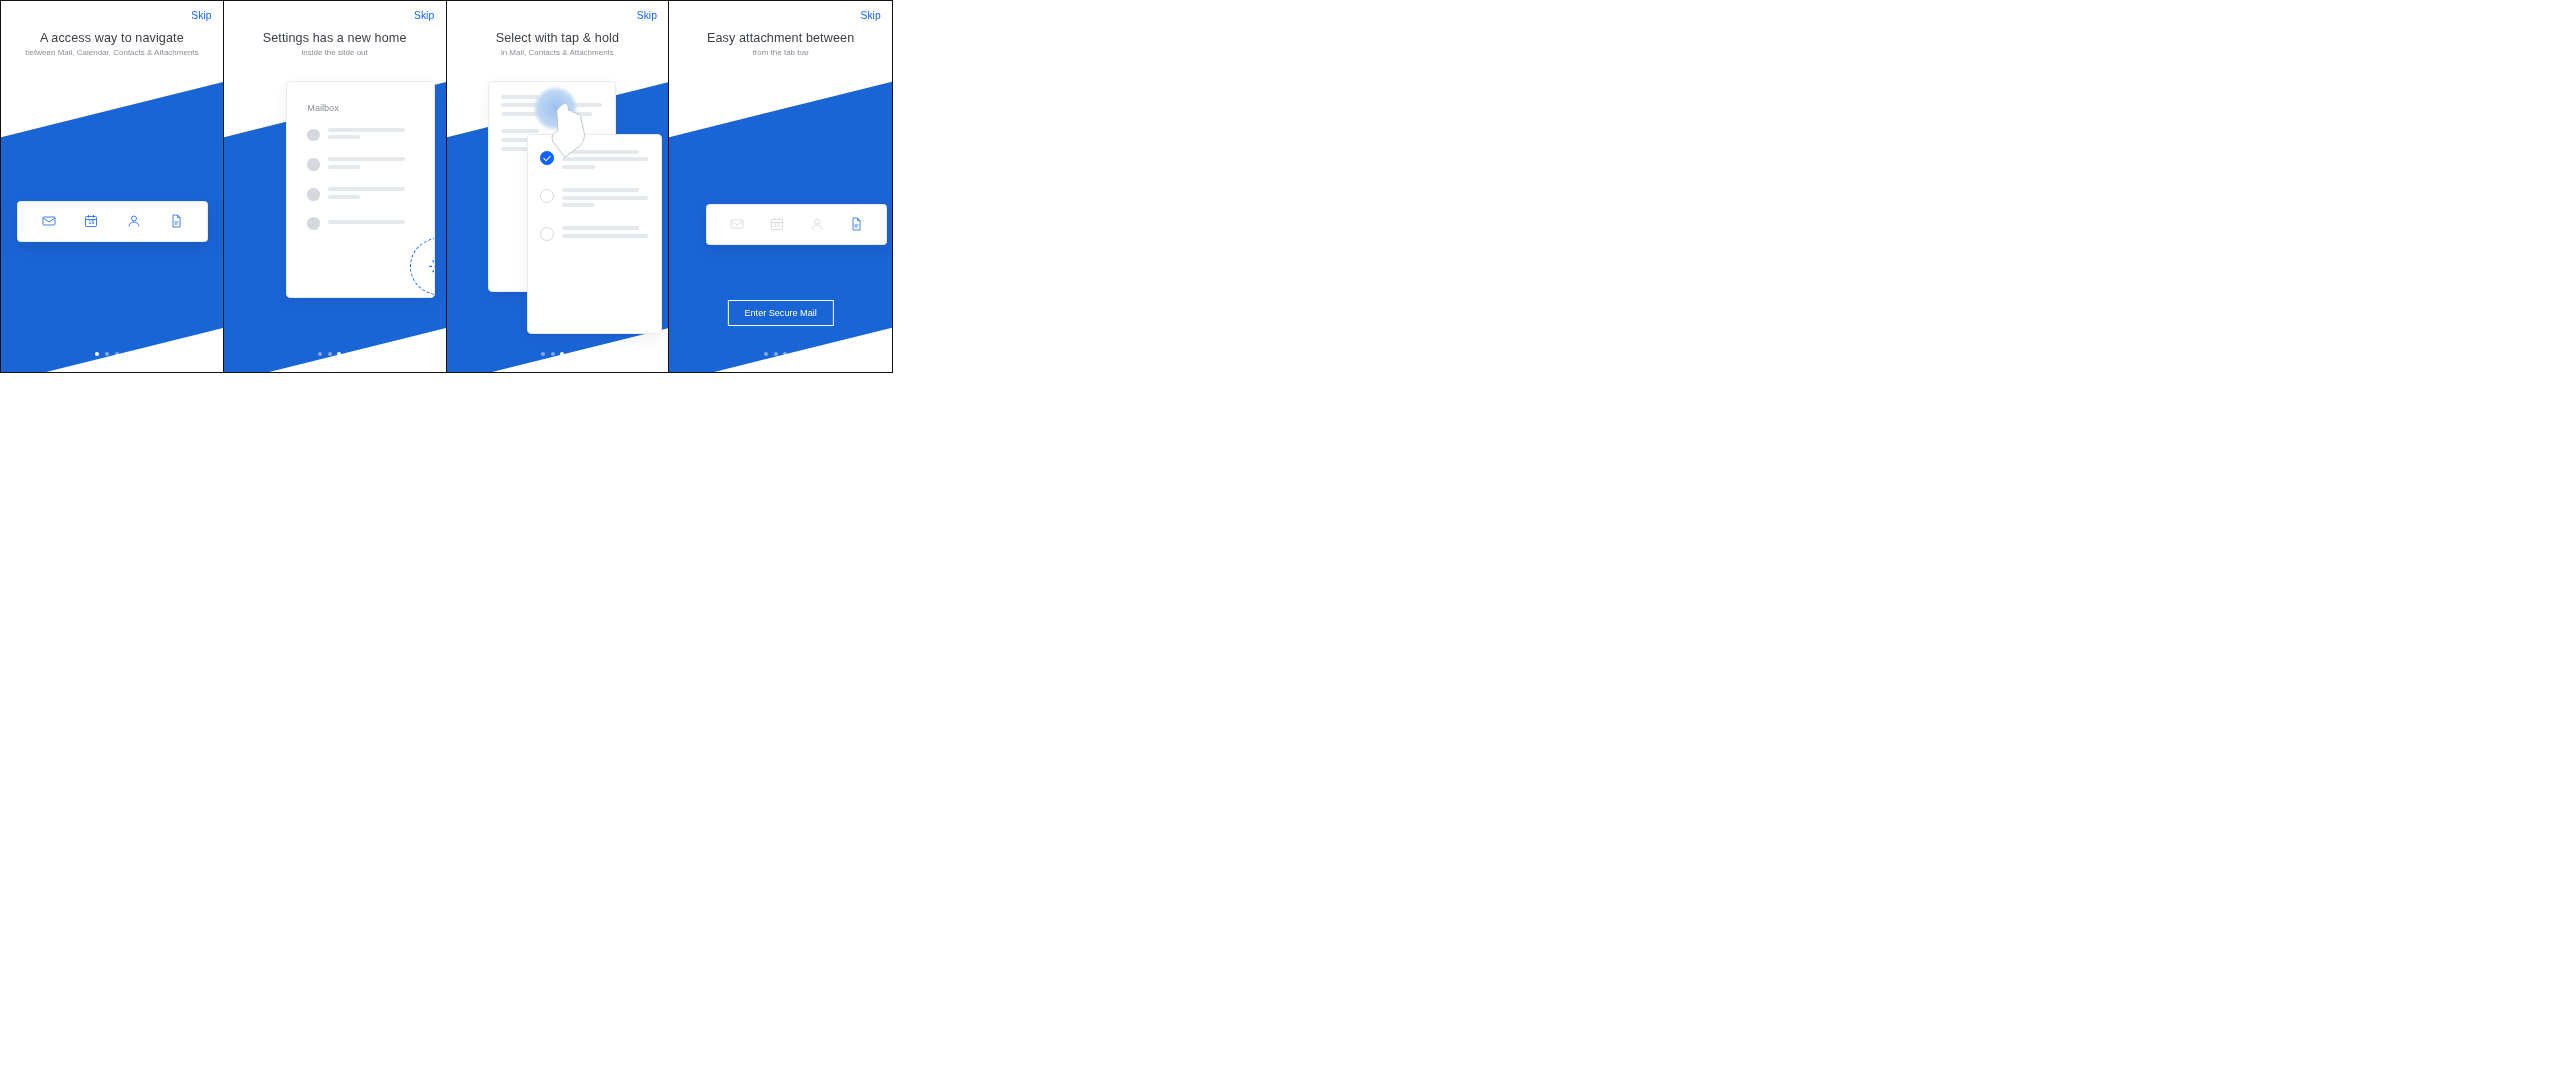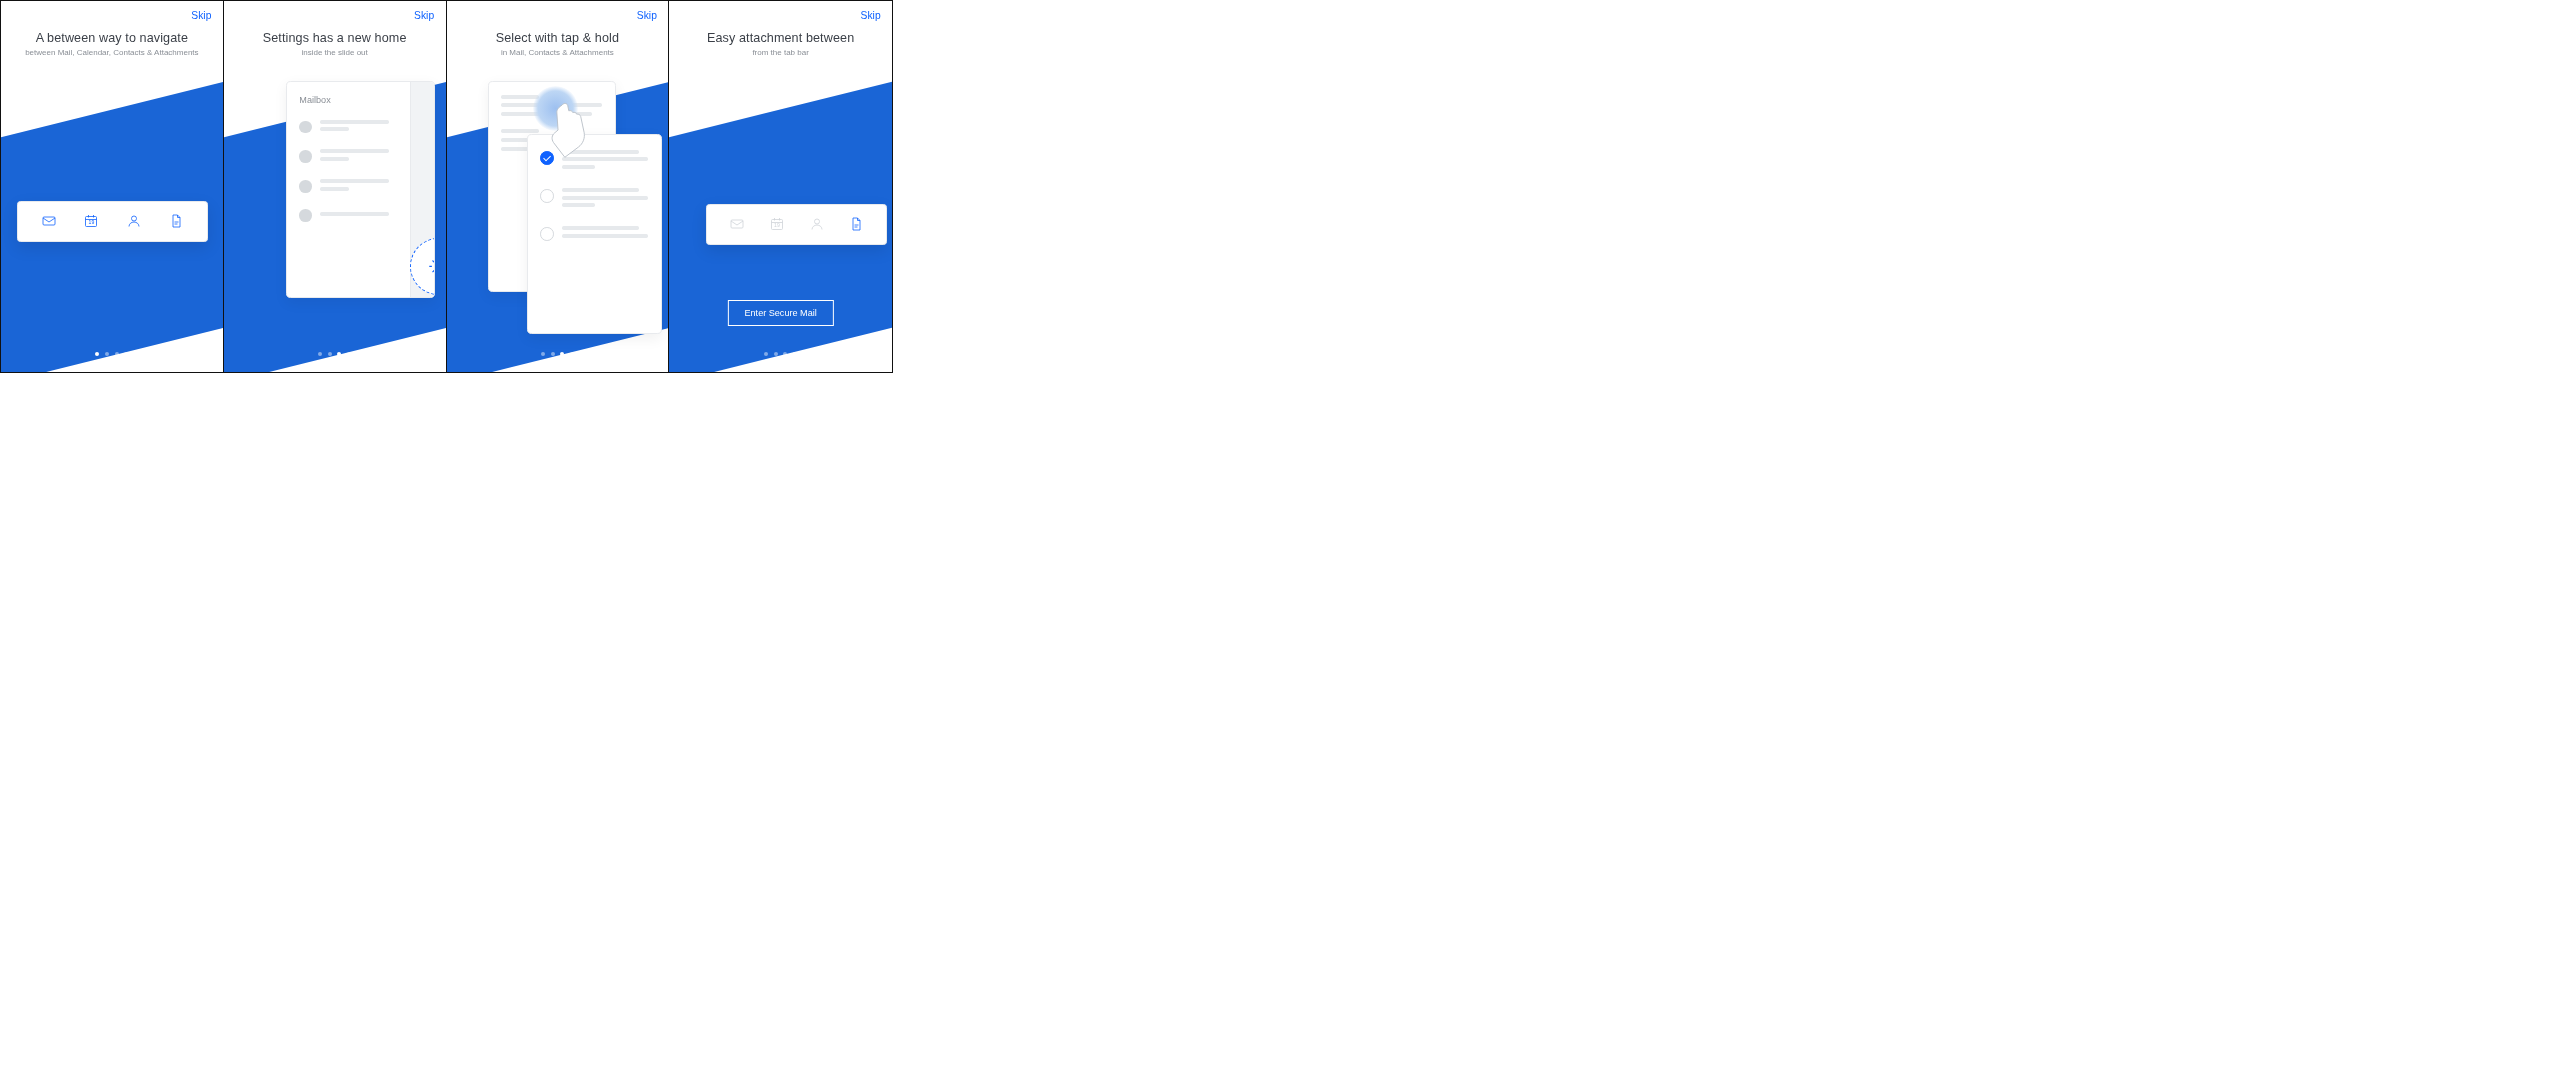--- a/index.html
+++ b/index.html
@@ -195,23 +195,24 @@
     text-align: center;
     color: currentColor;
   }
 
   
   .card2 {
     top: 80px;
     left: 62px;
     width: 149px;
     height: 217px;
-    padding: 0;
+    padding: 8px;
     display: flex;
     overflow: hidden;
+    flex-direction: column;
   }
   .card2-main {
     flex: 1;
     padding: 12.6px 12.6px;
   }
   .card2-side {
     width: 24px;
     background: #f1f3f5;
     border-left: 0.6px solid var(--card-border);
   }
@@ -375,21 +376,21 @@
 
 <div class="wrap">
 
   <div class="screen">
     <div class="band-light"></div>
     <div class="band"></div>
 
     <div class="skip">Skip</div>
 
     <div class="heading">
-      <div class="title">A between way to navigate</div>
+      <div class="title">A access way to navigate</div>
       <div class="subtitle">between Mail, Calendar, Contacts &amp; Attachments</div>
     </div>
 
 
     <div class="tabbar">
       <div class="ticon">
         <svg viewBox="0 0 32 32">
             <rect x="4" y="8" width="24" height="16" rx="2"></rect>
             <polyline points="4,10 16,18 28,10"></polyline>
           </svg>

